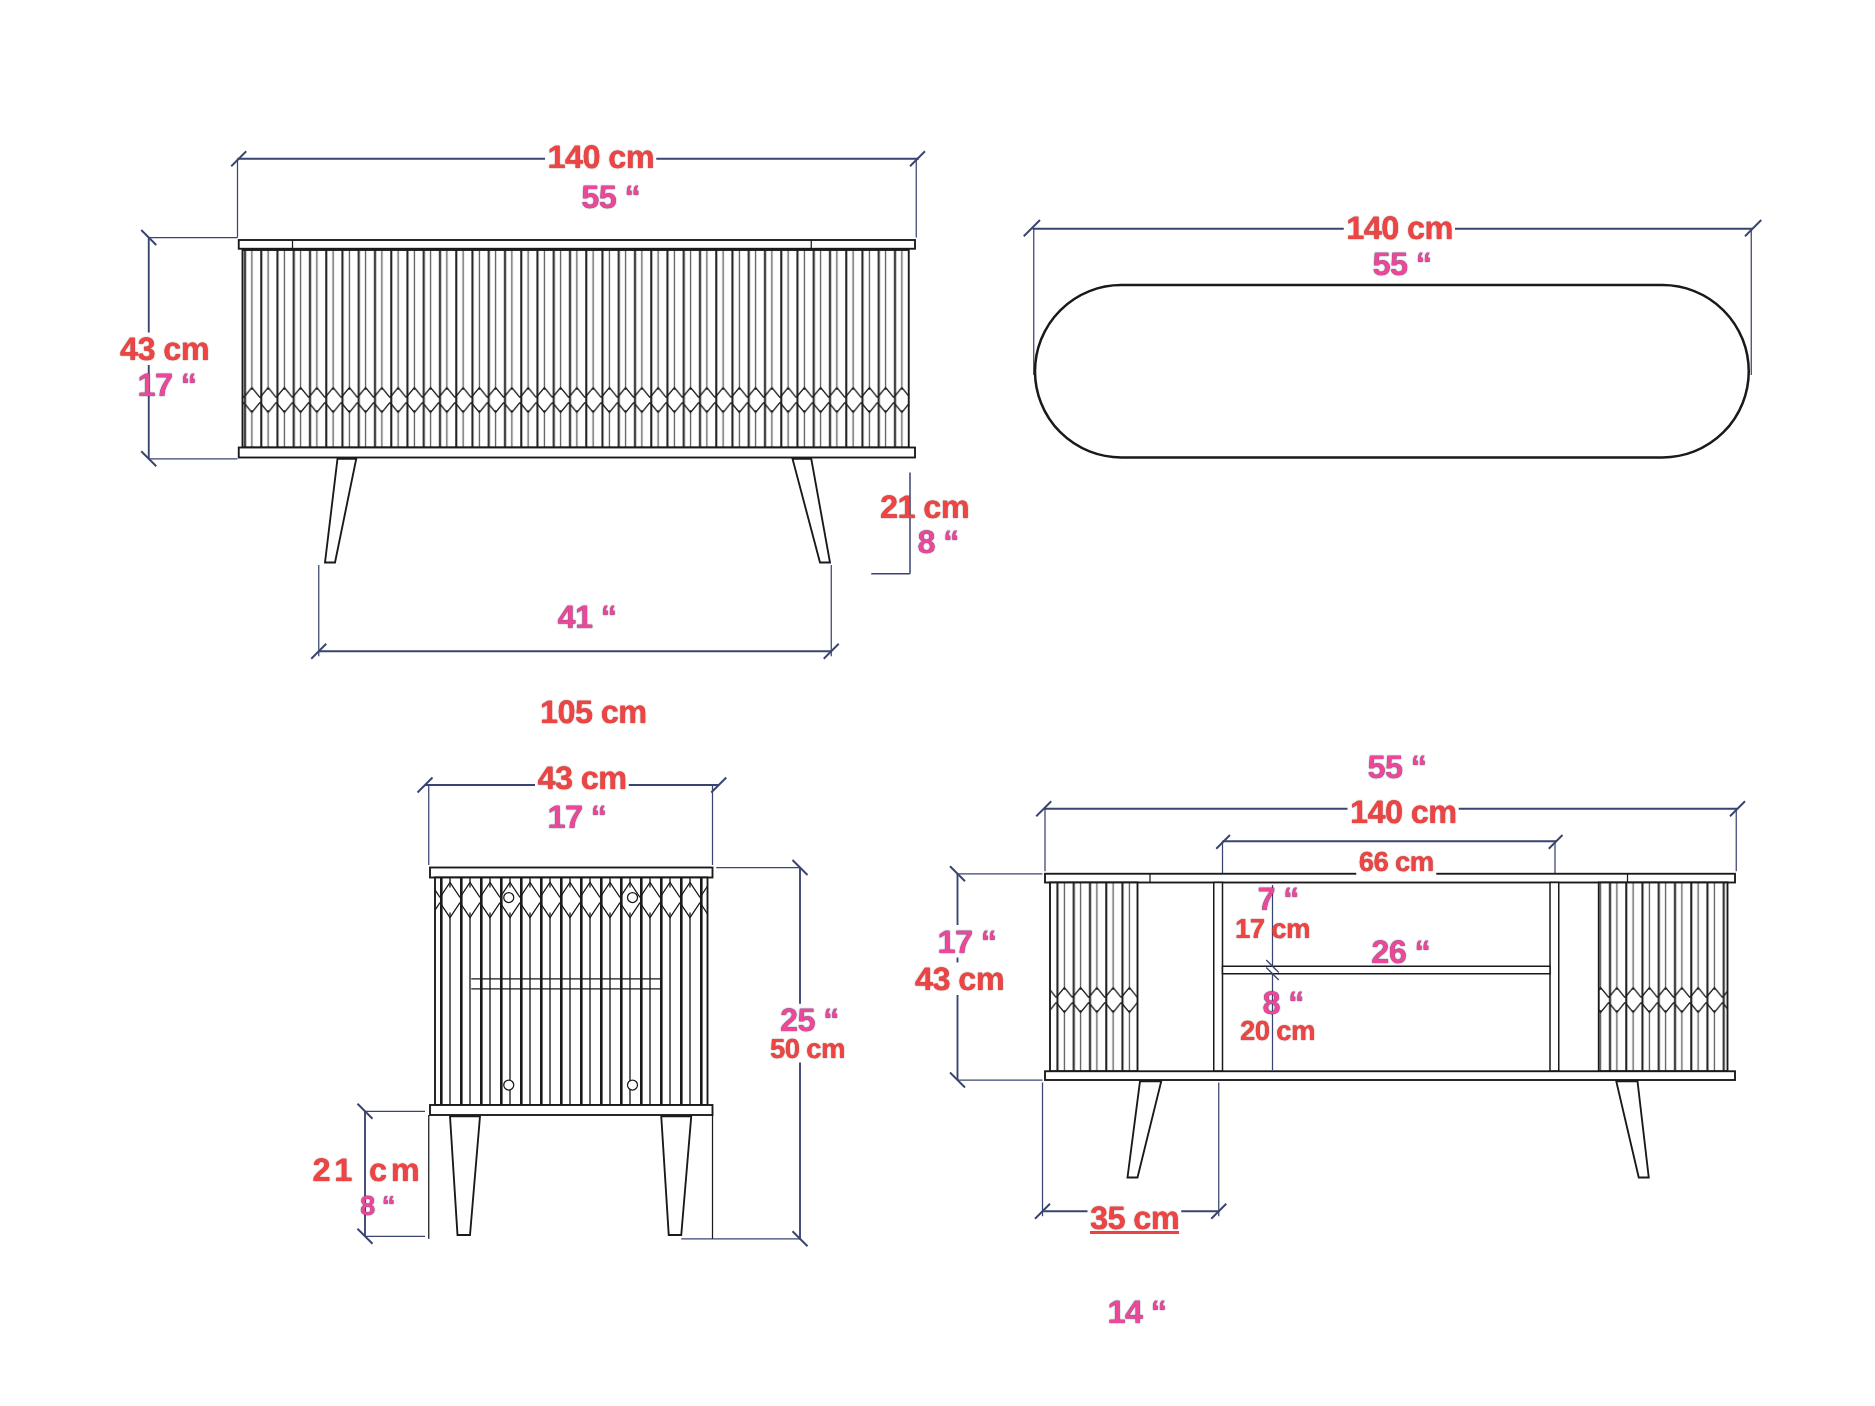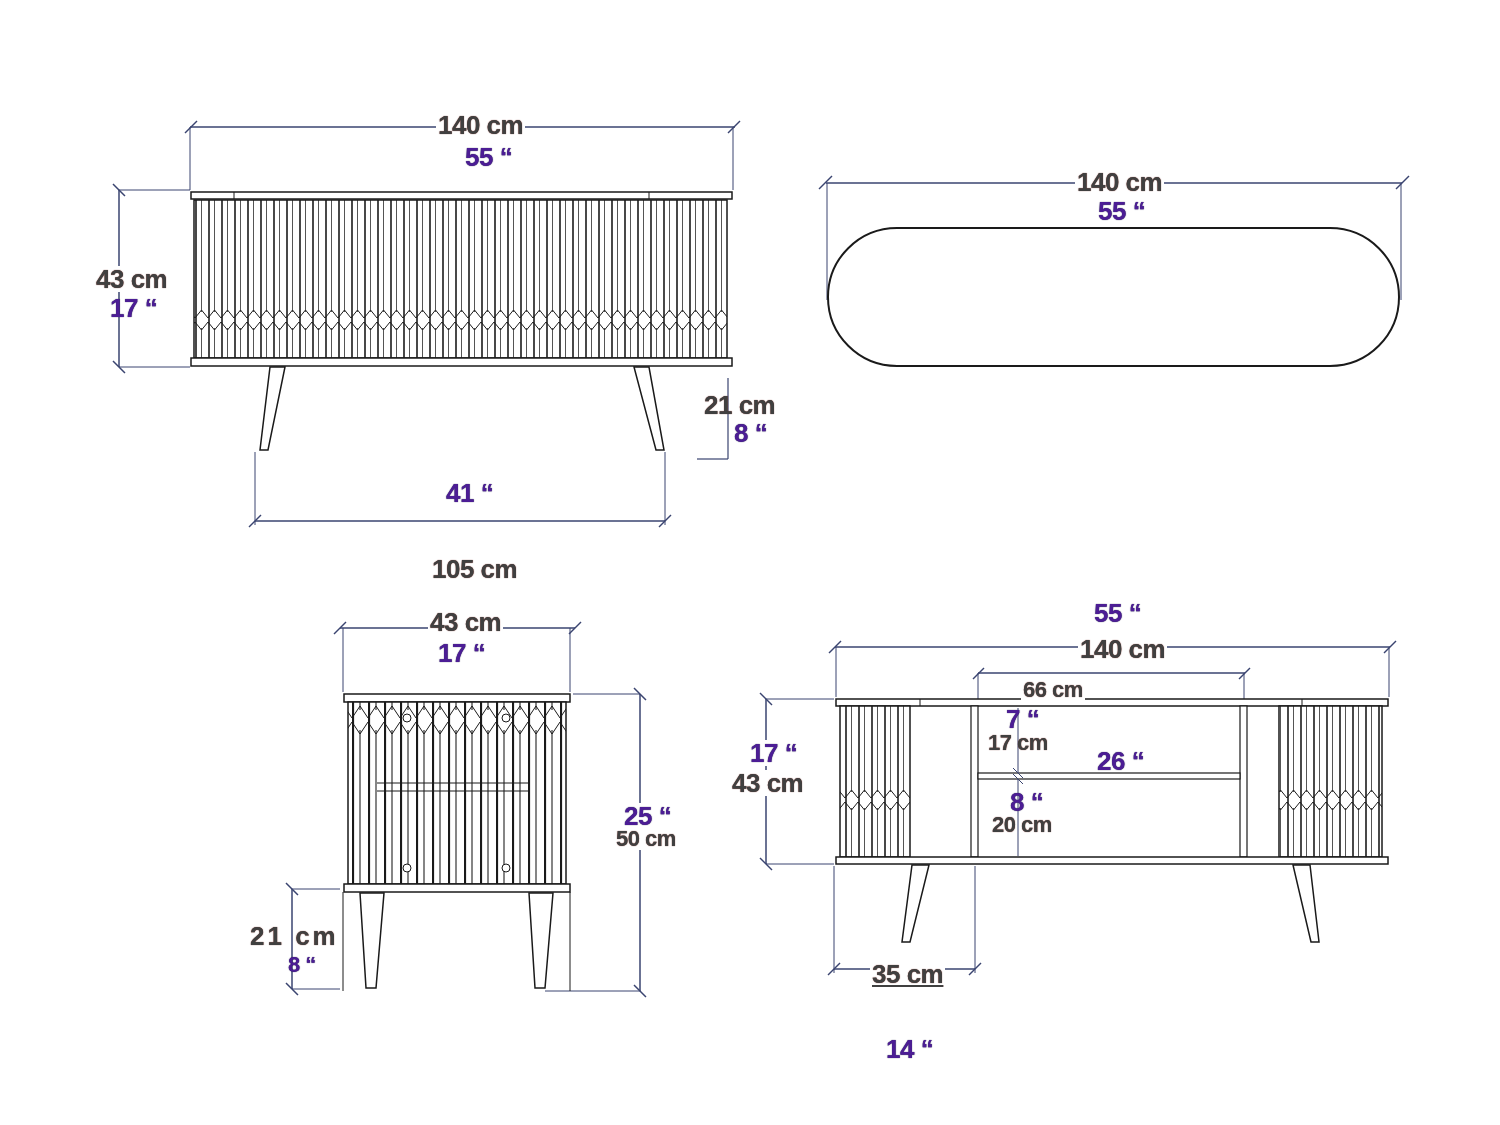--- a/index.html
+++ b/index.html
@@ -1,20 +1,20 @@
 <!DOCTYPE html>
 <html><head>
   <meta charset="utf-8">
   <style>
     html, body { margin: 0; padding: 0; background: #ffffff; }
     body { width: 1500px; height: 1125px; position: relative; overflow: hidden; font-family: "Liberation Sans", sans-serif; }
     #canvas { position: absolute; left: 0; top: 0; }
     .lbl { position: absolute; font-family: "Liberation Sans", sans-serif; font-weight: bold; white-space: nowrap; line-height: 1; letter-spacing: -0.5px; }
-    .cm { color: #404040; font-size: 26px; text-shadow: 0 0 1px #6b1e16; }
-    .in { color: #4c1d95; font-size: 26px; text-shadow: 0 0 1px #15153a; }
+    .cm { color: #ef4444; font-size: 26px; text-shadow: 0 0 1px #6b1e16; }
+    .in { color: #ec4899; font-size: 26px; text-shadow: 0 0 1px #15153a; }
     .sm { font-size: 22px; }
     .bg-white { background: #ffffff; padding: 0 2px; }
   </style>
 </head>
 <body>
 
 <svg id="canvas" width="1500" height="1125" viewBox="0 0 1500 1125" xmlns="http://www.w3.org/2000/svg">
   <defs>
     <pattern id="flutes" x="0" y="0" width="13" height="160" patternUnits="userSpaceOnUse">
       <rect x="0" y="0" width="13" height="160" fill="#ffffff"></rect>
@@ -177,21 +177,21 @@
 
 <div class="lbl cm bg-white" style="left:428px; top:609px;">43 cm</div>
 <div class="lbl in" style="left:438px; top:640px;">17 “</div>
 <div class="lbl in bg-white" style="left:622px; top:803px;">25 “</div>
 <div class="lbl cm sm bg-white" style="left:614px; top:828px;">50 cm</div>
 <div class="lbl cm" style="left:250px; top:923px; letter-spacing:3px;">21 cm</div>
 <div class="lbl in sm" style="left:288px; top:954px;">8 “</div>
 
 <div class="lbl in" style="left:1094px; top:600px;">55 “</div>
 <div class="lbl cm bg-white" style="left:1078px; top:636px;">140 cm</div>
-<div class="lbl cm sm bg-white" style="left:1021px; top:679px;">66 cm</div>
+<div class="lbl cm sm bg-white" style="left:1085px; top:679px;">66 cm</div>
 <div class="lbl in" style="left:1097px; top:706px;margin-top:42px;">26 “</div>
 <div class="lbl in" style="left:1006px; top:706px;">7 “</div>
 <div class="lbl cm sm" style="left:988px; top:732px;">17 cm</div>
 <div class="lbl in" style="left:1010px; top:789px;">8 “</div>
 <div class="lbl cm sm" style="left:992px; top:814px;">20 cm</div>
 <div class="lbl in bg-white" style="left:748px; top:740px;">17 “</div>
 <div class="lbl cm bg-white" style="left:730px; top:770px;">43 cm</div>
 <div class="lbl cm bg-white" style="left:870px; top:961px;text-decoration:underline;">35 cm</div>
 <div class="lbl in" style="left:886px; top:1036px;">14 “</div>
 

